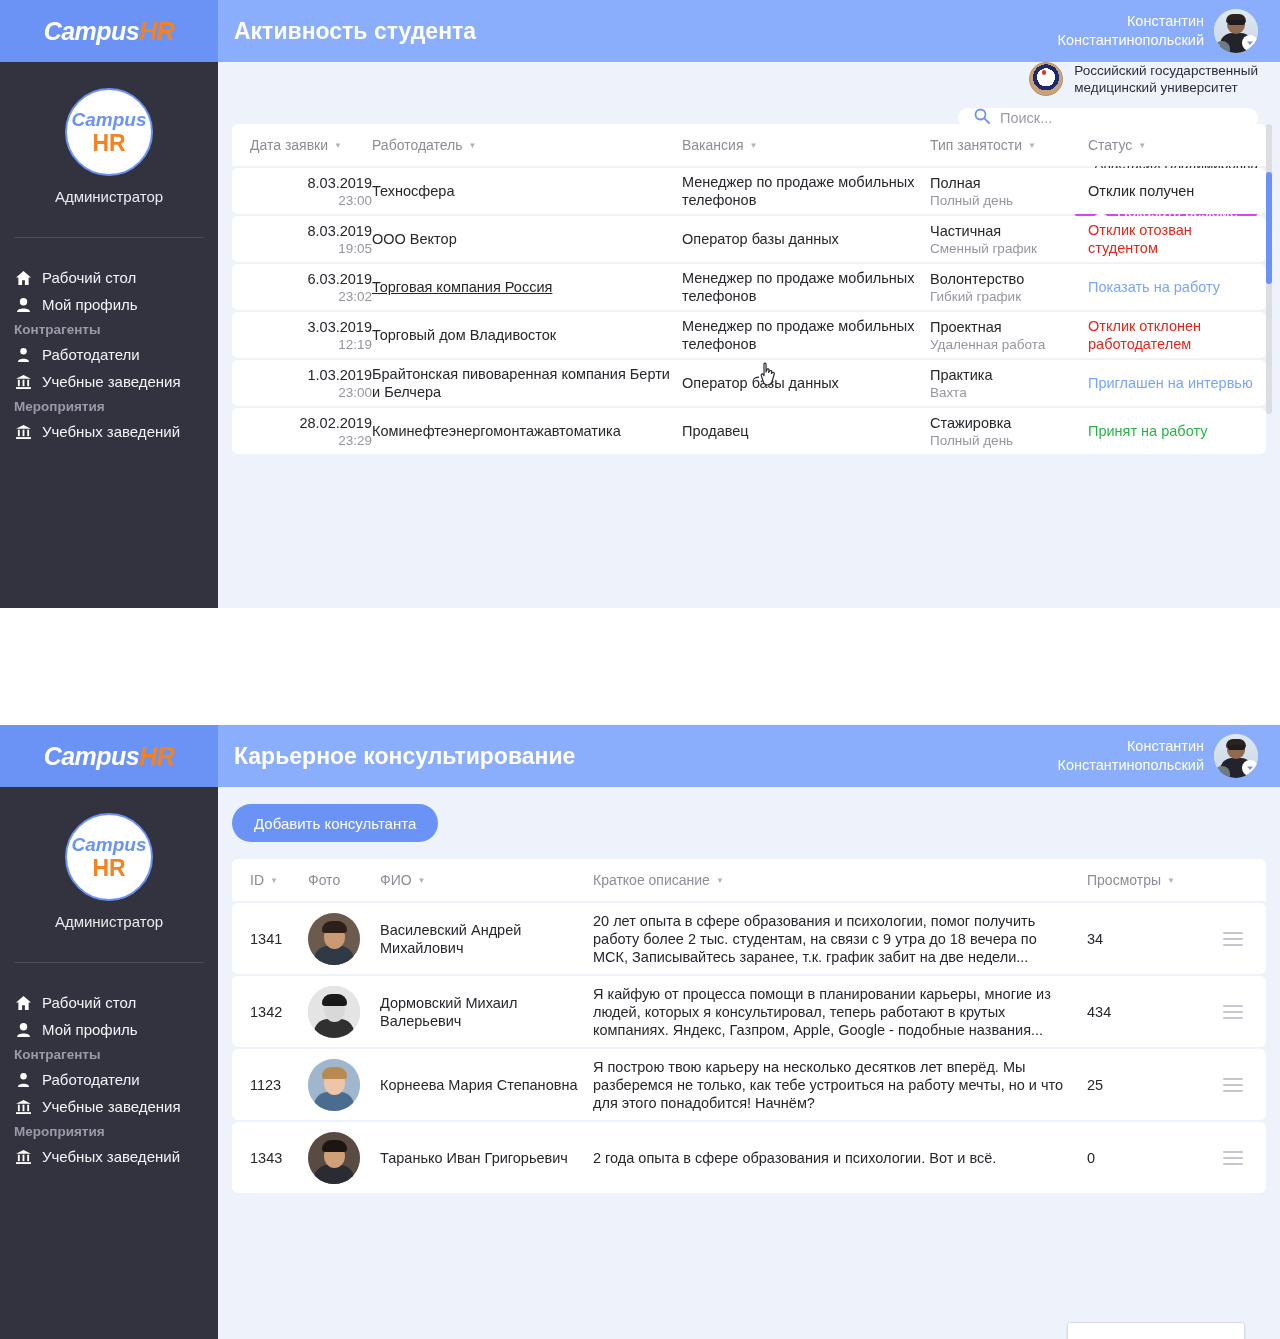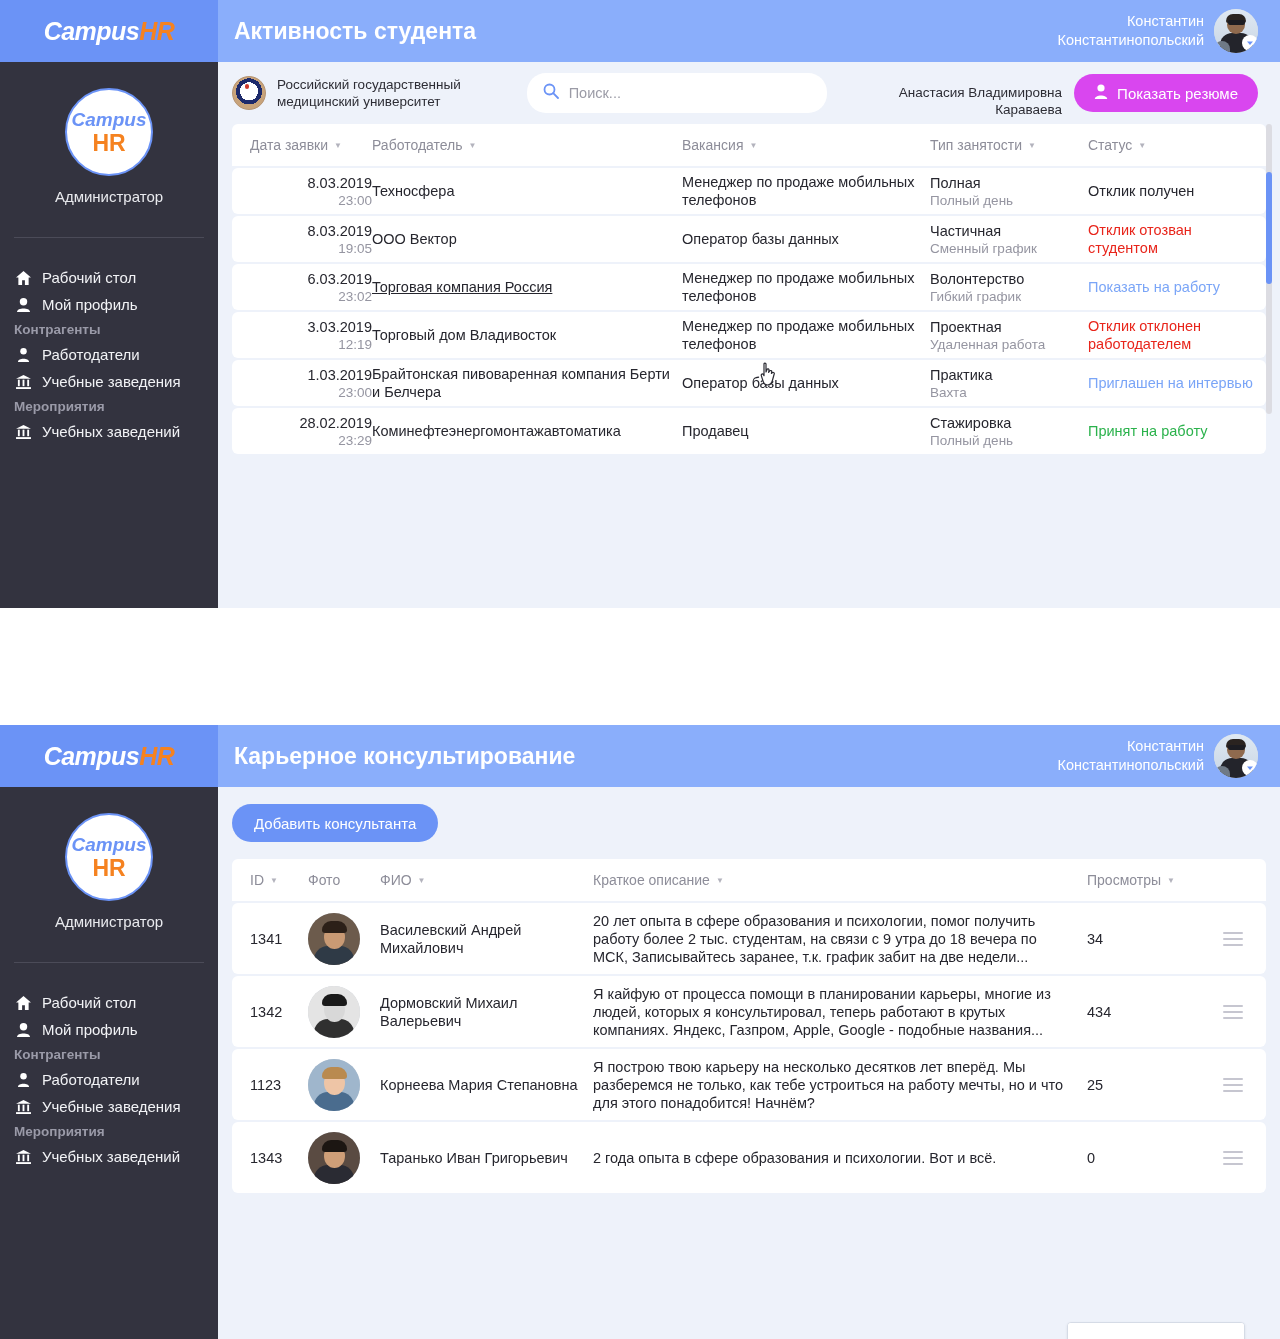--- a/index.html
+++ b/index.html
@@ -102,21 +102,21 @@
   }
   .nav-icon { width: 18px; display:flex; align-items:center; justify-content:center; }
   .nav-icon svg { display: block; }
 
   .content { flex: 1; background: #eef2fa; position: relative; }
   #panel-activity .content { height: 546px; }
   #panel-consult  .content { height: 552px; }
 
   
   .toolbar {
-    display: flex; align-items: center; height: 62px; padding: 0 22px 0 14px; gap: 12px;
+    display: flex; align-items: flex-end; height: 62px; padding: 0 22px 0 14px; gap: 12px; flex-direction: column;
   }
   .org { display: flex; align-items: center; gap: 11px; }
   .org-logo {
     width: 34px; height: 34px; border-radius: 50%; flex: none;
     background: radial-gradient(circle at 50% 45%, #ffffff 0 38%, #1d2a6b 38% 55%, #c8a37a 55% 78%, #ffffff 78% 100%);
     border: 1px solid #b49270; position: relative;
   }
   .org-logo::after {
     content:""; position:absolute; left:12px; top:7px; width:4px; height:5px;
     border-radius:2px; background:#d03a2b;

